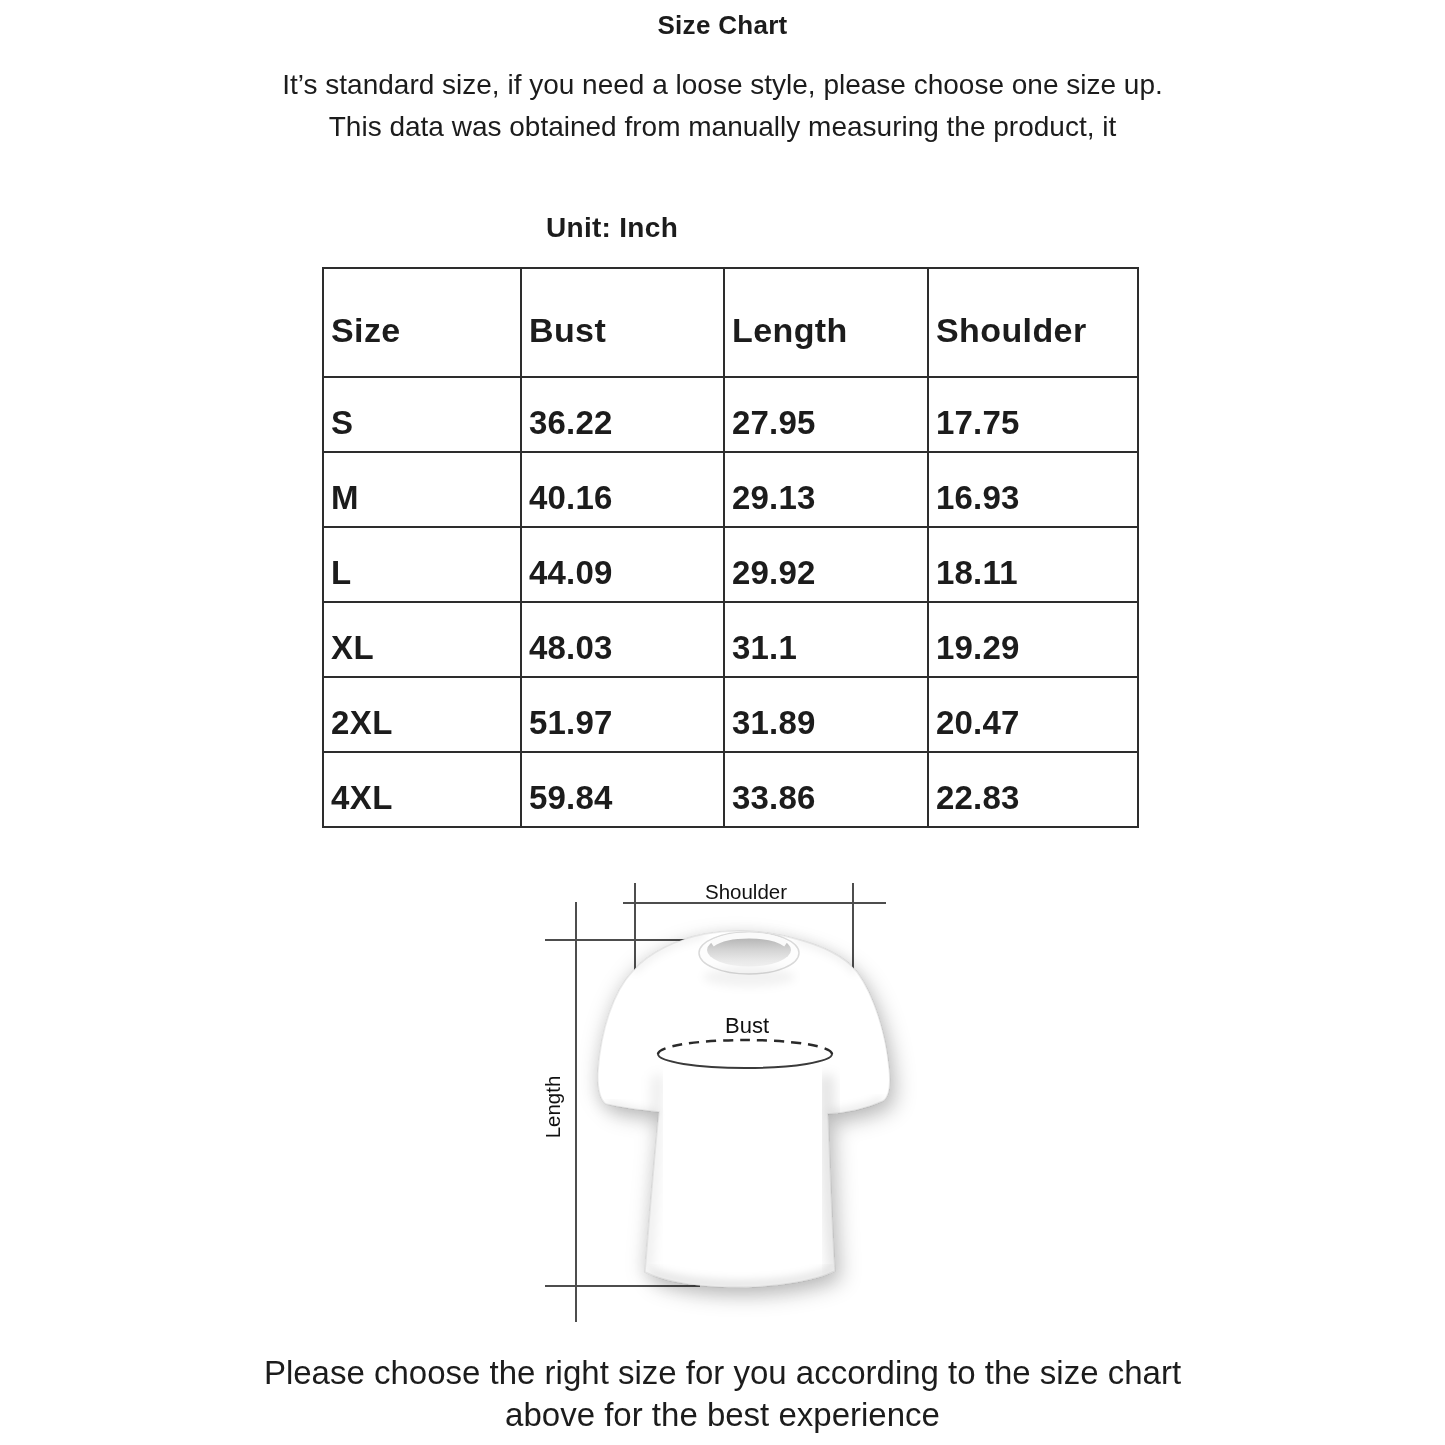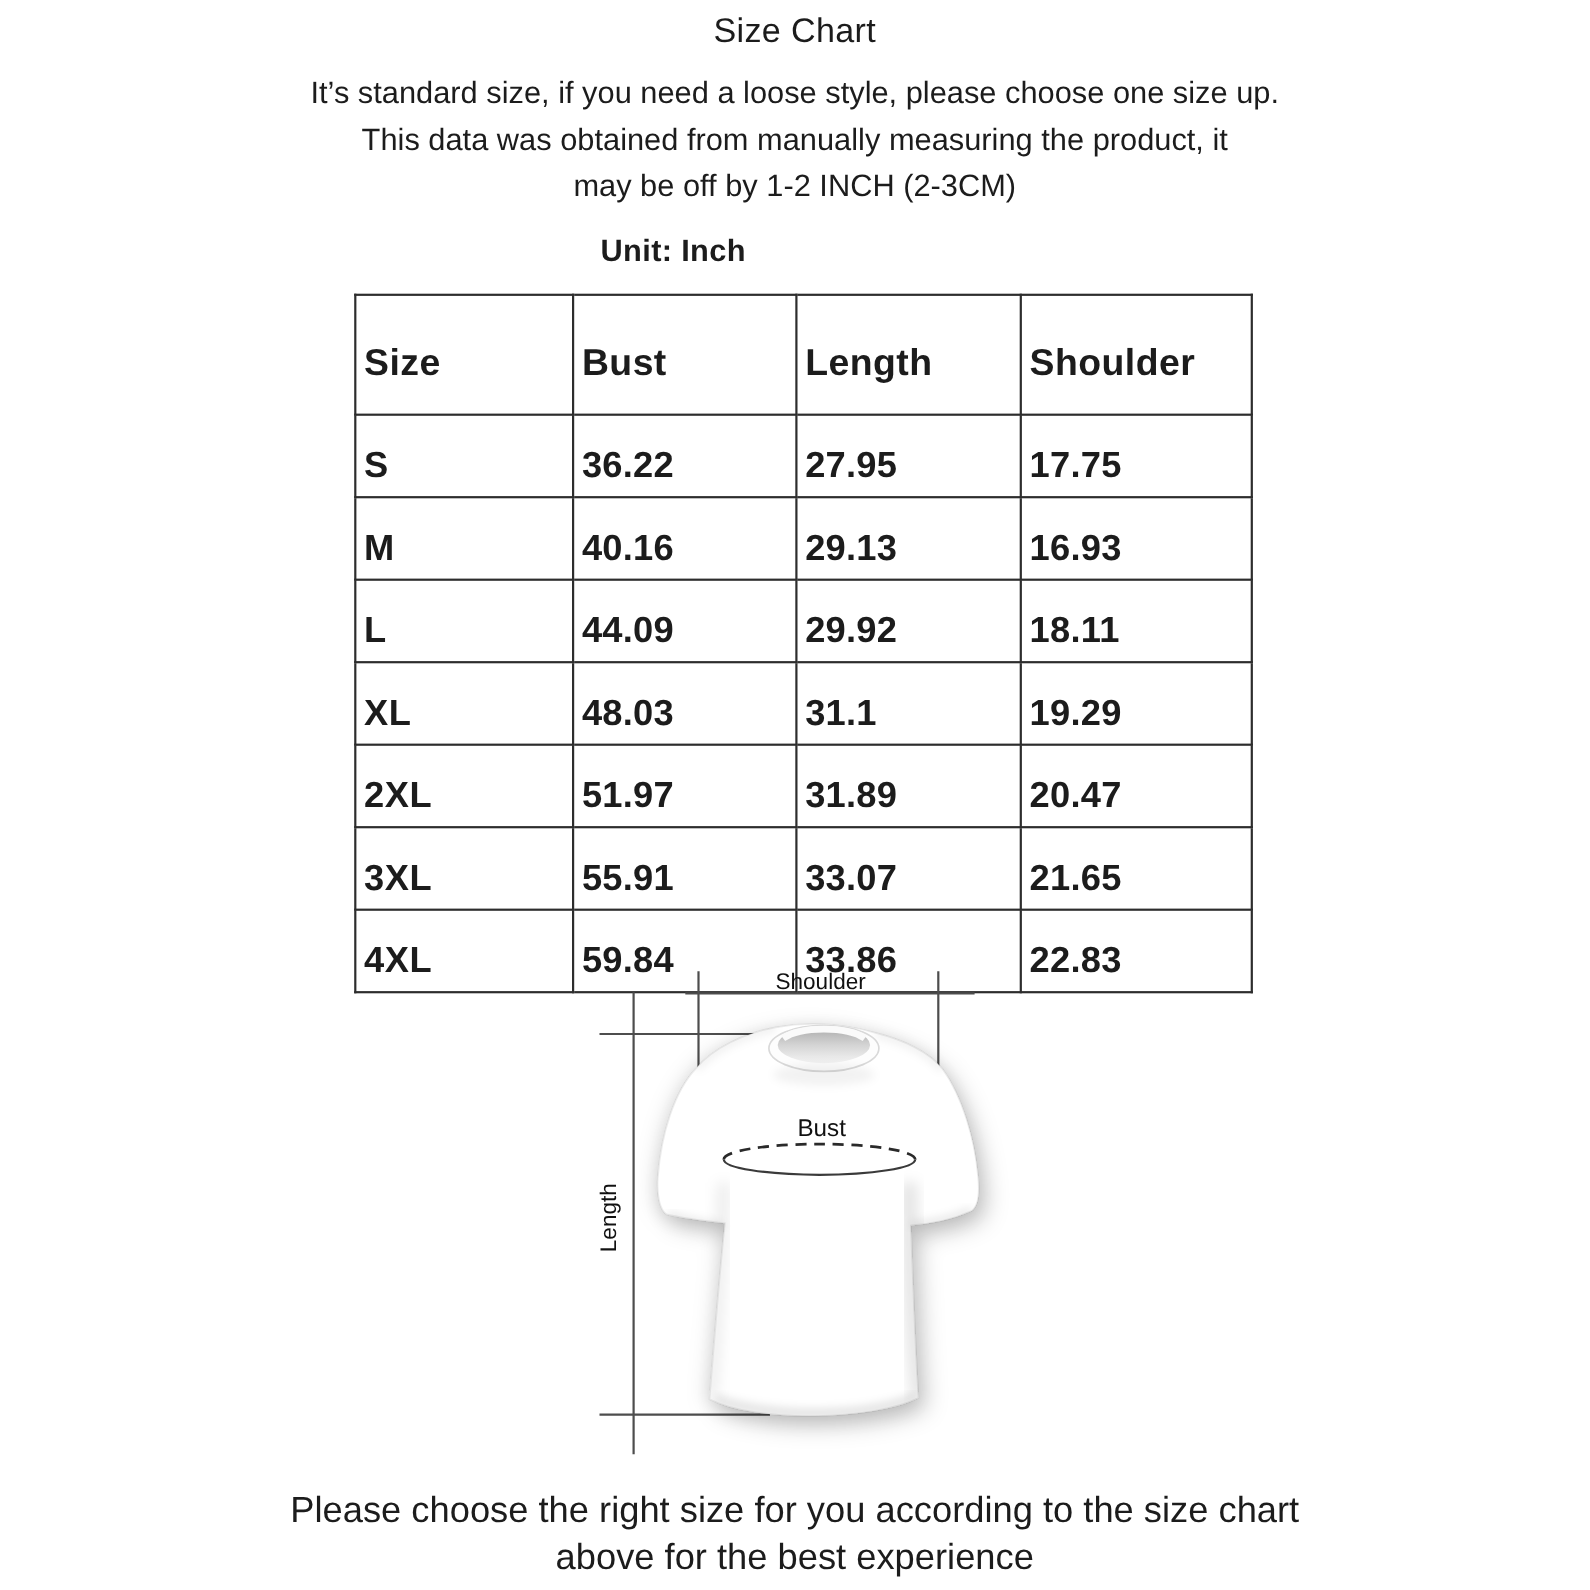--- a/index.html
+++ b/index.html
@@ -6,21 +6,21 @@
   body{
     width:1445px;height:1445px;
     background:#ffffff;
     position:relative;
     font-family:"Liberation Sans","DejaVu Sans",sans-serif;
     color:#1c1c1c;
     overflow:hidden;
   }
   .page-title{
     position:absolute;top:10px;left:0;width:1445px;
-    text-align:center;font-size:31px;font-weight:400;letter-spacing:0.3px;
+    text-align:center;font-size:26px;font-weight:700;letter-spacing:0.3px;
   }
   .intro{
     position:absolute;top:64px;left:0;width:1445px;
     text-align:center;font-size:28px;line-height:42px;font-weight:400;
   }
   .unit-line{
     position:absolute;top:207px;left:0;width:1224px;
     text-align:center;font-size:28px;line-height:42px;font-weight:800;letter-spacing:0.3px;
   }
   table.size-table{
@@ -51,21 +51,20 @@
   }
 </style>
 </head>
 <body>
 
 <div class="page-title">Size Chart</div>
 
 <div class="intro">
   <div>It’s standard size, if you need a loose style, please choose one size up.</div>
   <div>This data was obtained from manually measuring the product, it</div>
-  <div>may be off by 1-2 INCH (2-3CM)</div>
 </div>
 
 <div class="unit-line">Unit: Inch</div>
 
 <table class="size-table">
   <colgroup>
     <col style="width:198px">
       <col style="width:203px">
       <col style="width:204px">
       <col style="width:210px">
@@ -101,26 +100,20 @@
       <td class="c-size">XL</td>
       <td>48.03</td>
       <td>31.1</td>
       <td>19.29</td>
     </tr>
     <tr>
       <td class="c-size">2XL</td>
       <td>51.97</td>
       <td>31.89</td>
       <td>20.47</td>
-    </tr>
-    <tr>
-      <td class="c-size">3XL</td>
-      <td>55.91</td>
-      <td>33.07</td>
-      <td>21.65</td>
     </tr>
     <tr>
       <td class="c-size">4XL</td>
       <td>59.84</td>
       <td>33.86</td>
       <td>22.83</td>
     </tr>
   </tbody>
 </table>
 

